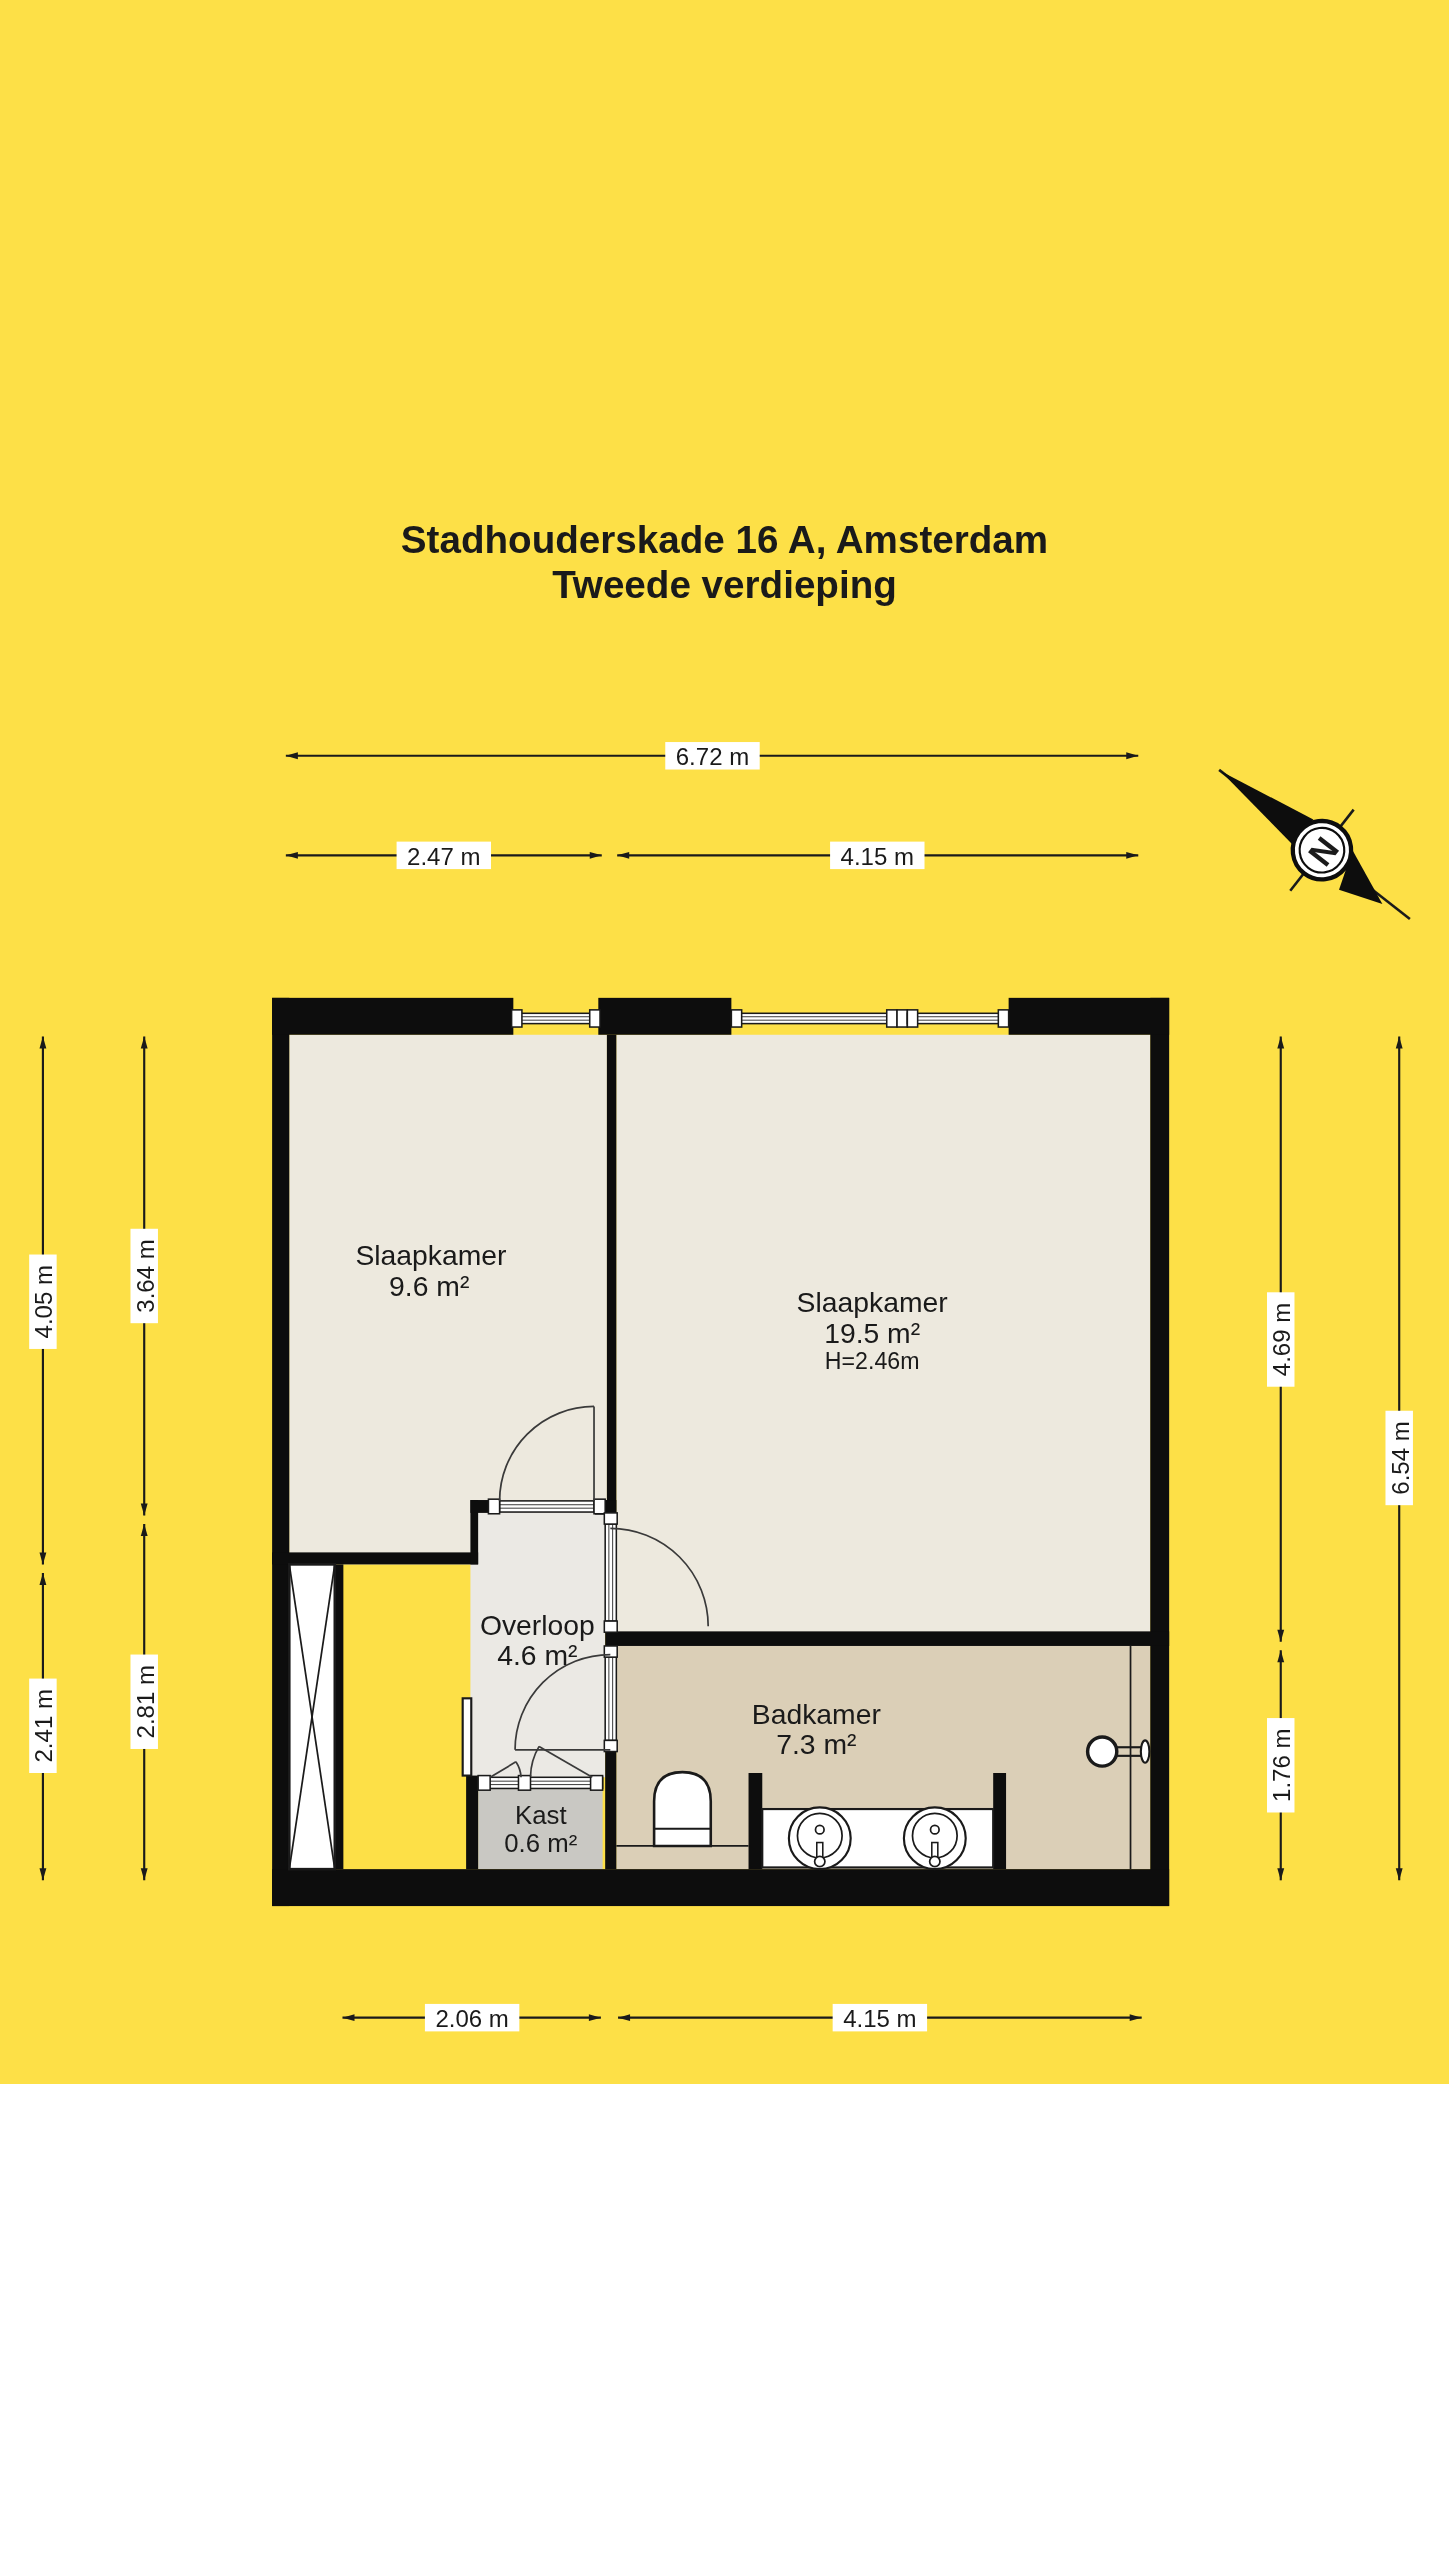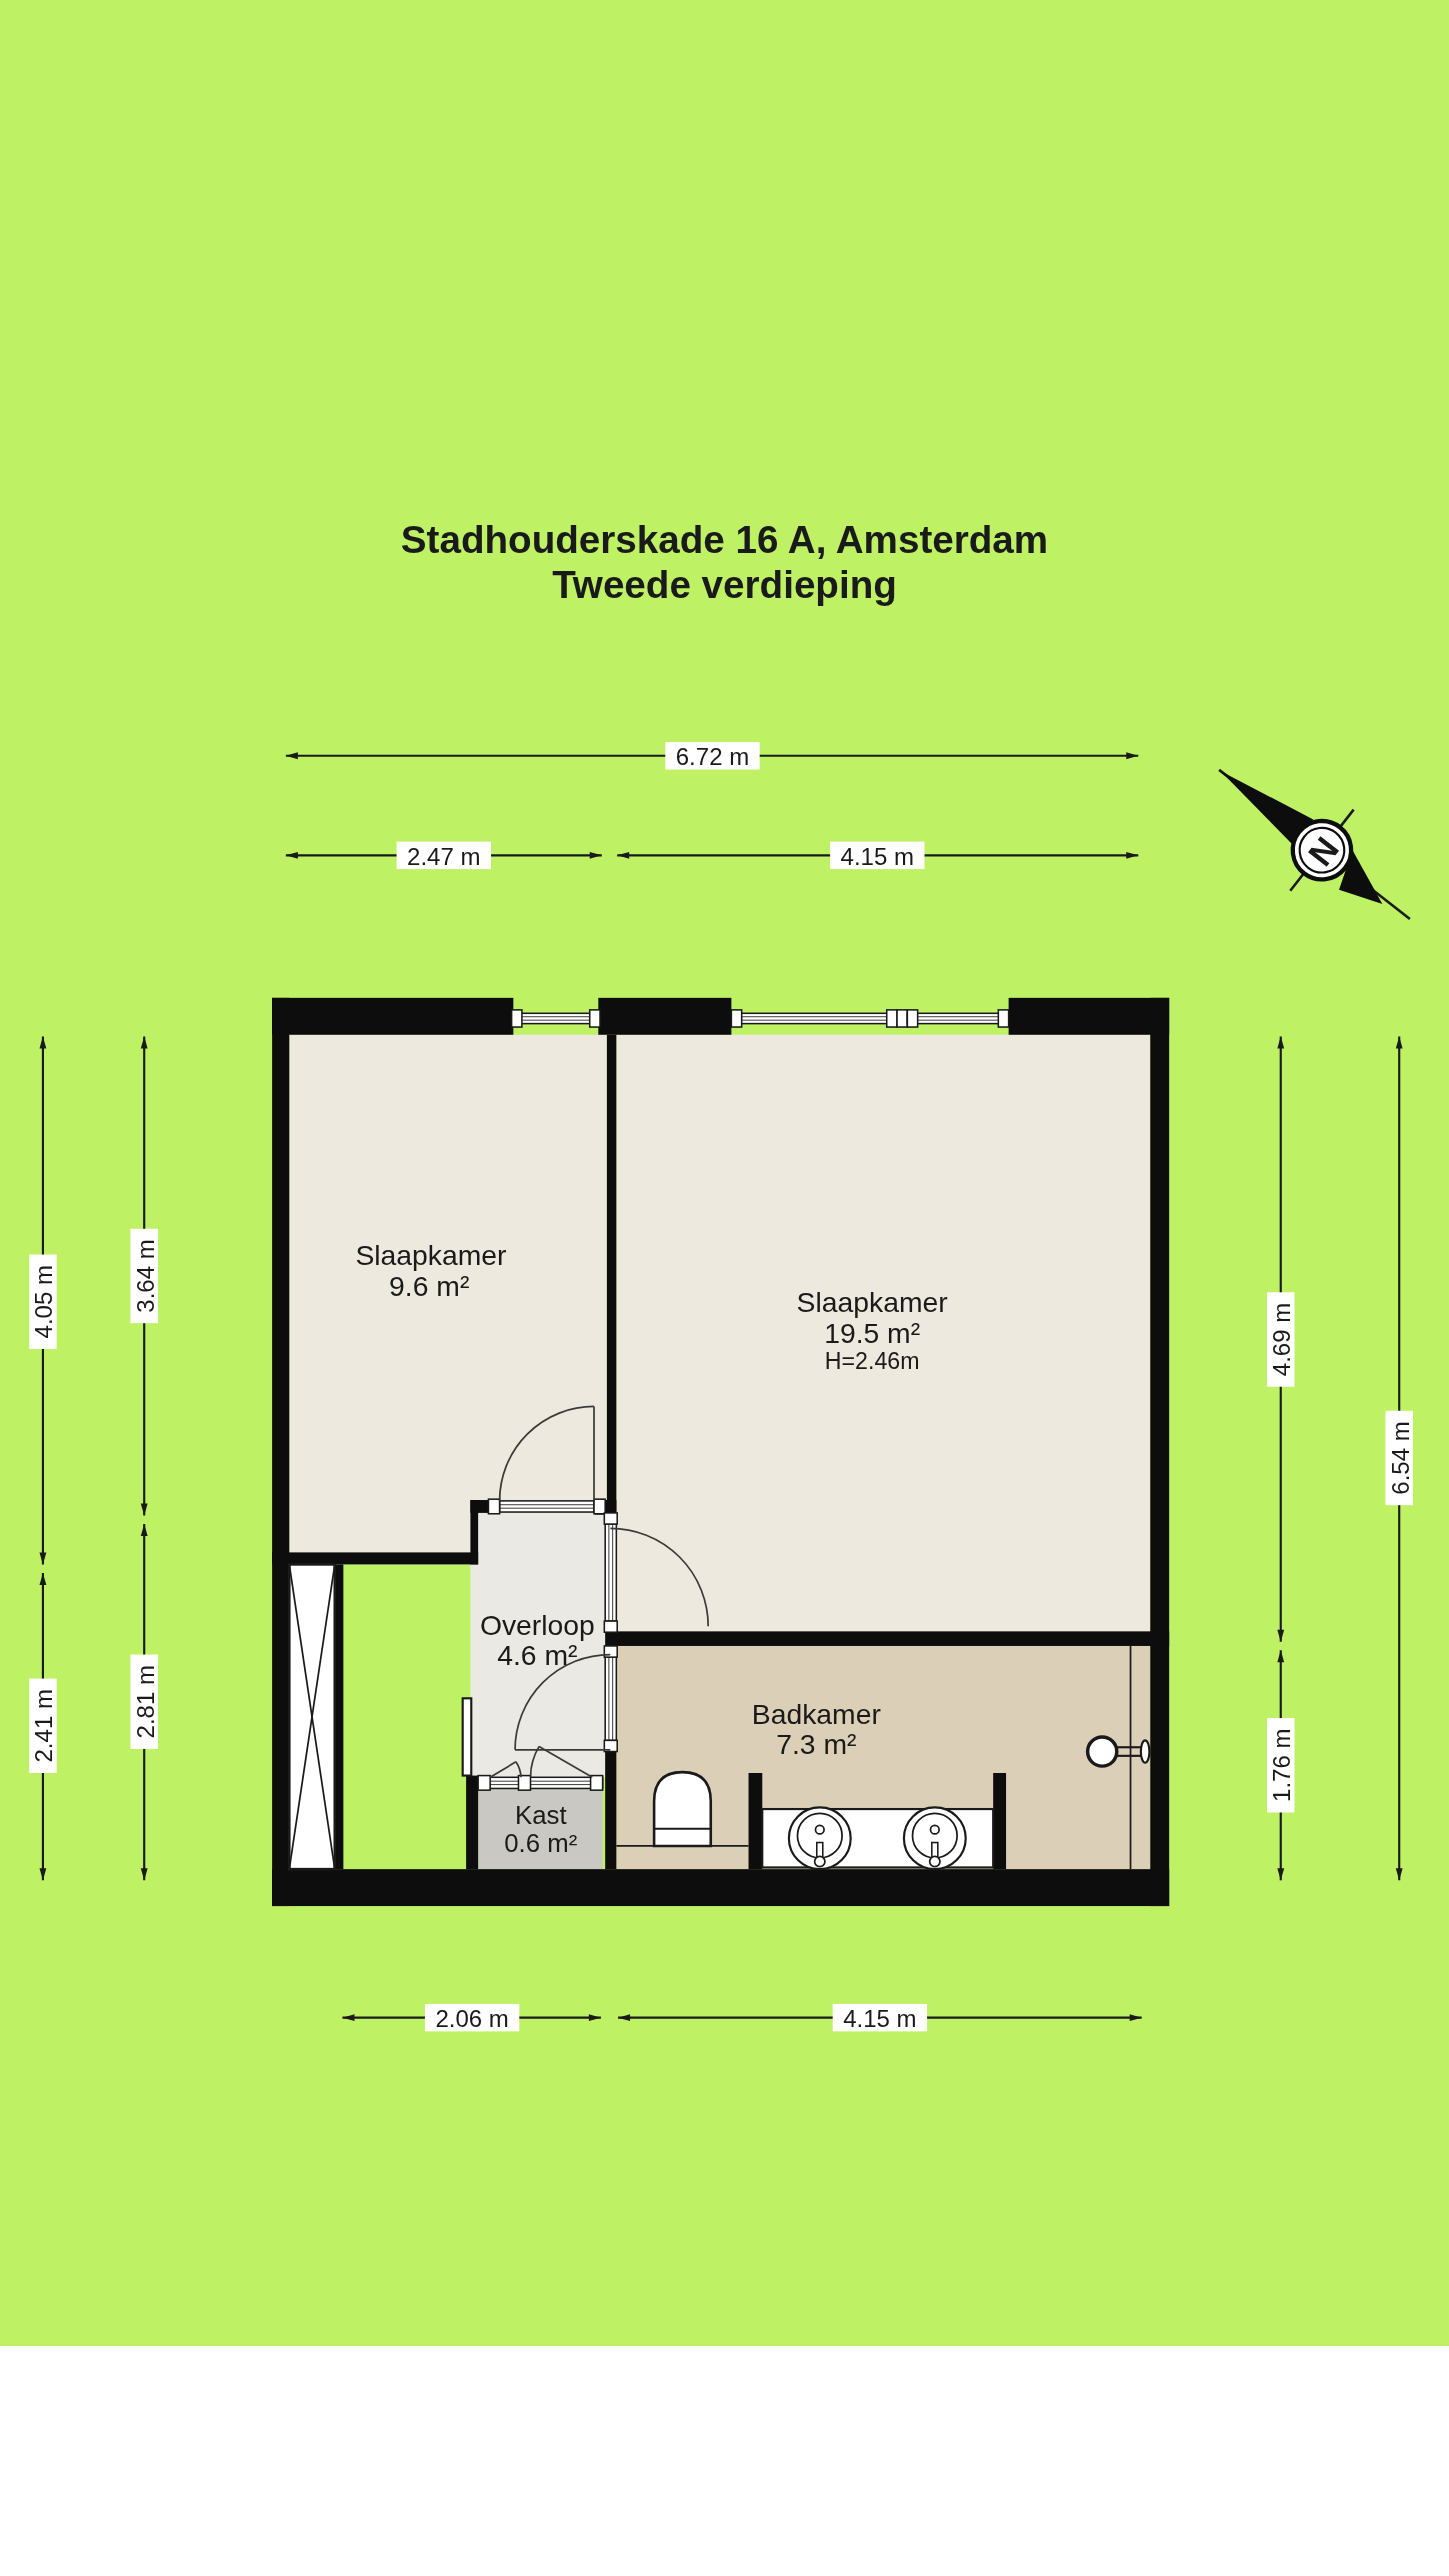--- a/index.html
+++ b/index.html
@@ -1,16 +1,16 @@
 <!DOCTYPE html>
 <html style="font-size:13.7px"><head>
 <meta charset="utf-8">
 <style>
   html,body{margin:0;padding:0;background:#ffffff;}
-  .canvas{position:relative;width:1449px;height:2346px;background:#bef264;overflow:hidden;
+  .canvas{position:relative;width:1449px;height:2084px;background:#fde047;overflow:hidden;
           font-family:"Liberation Sans", sans-serif;}
   svg{position:absolute;left:0;top:0;}
   text{font-family:"Liberation Sans", sans-serif;fill:#1a1a1a;}
   .title{font-weight:bold;font-size:45px;}
   .room-name{font-size:33px;}
   .room-area{font-size:33px;}
   .room-h{font-size:27px;}
   .kast-txt{font-size:30px;}
   .dim-txt{font-size:28px;}
   .north{font-size:40px;font-weight:bold;}

